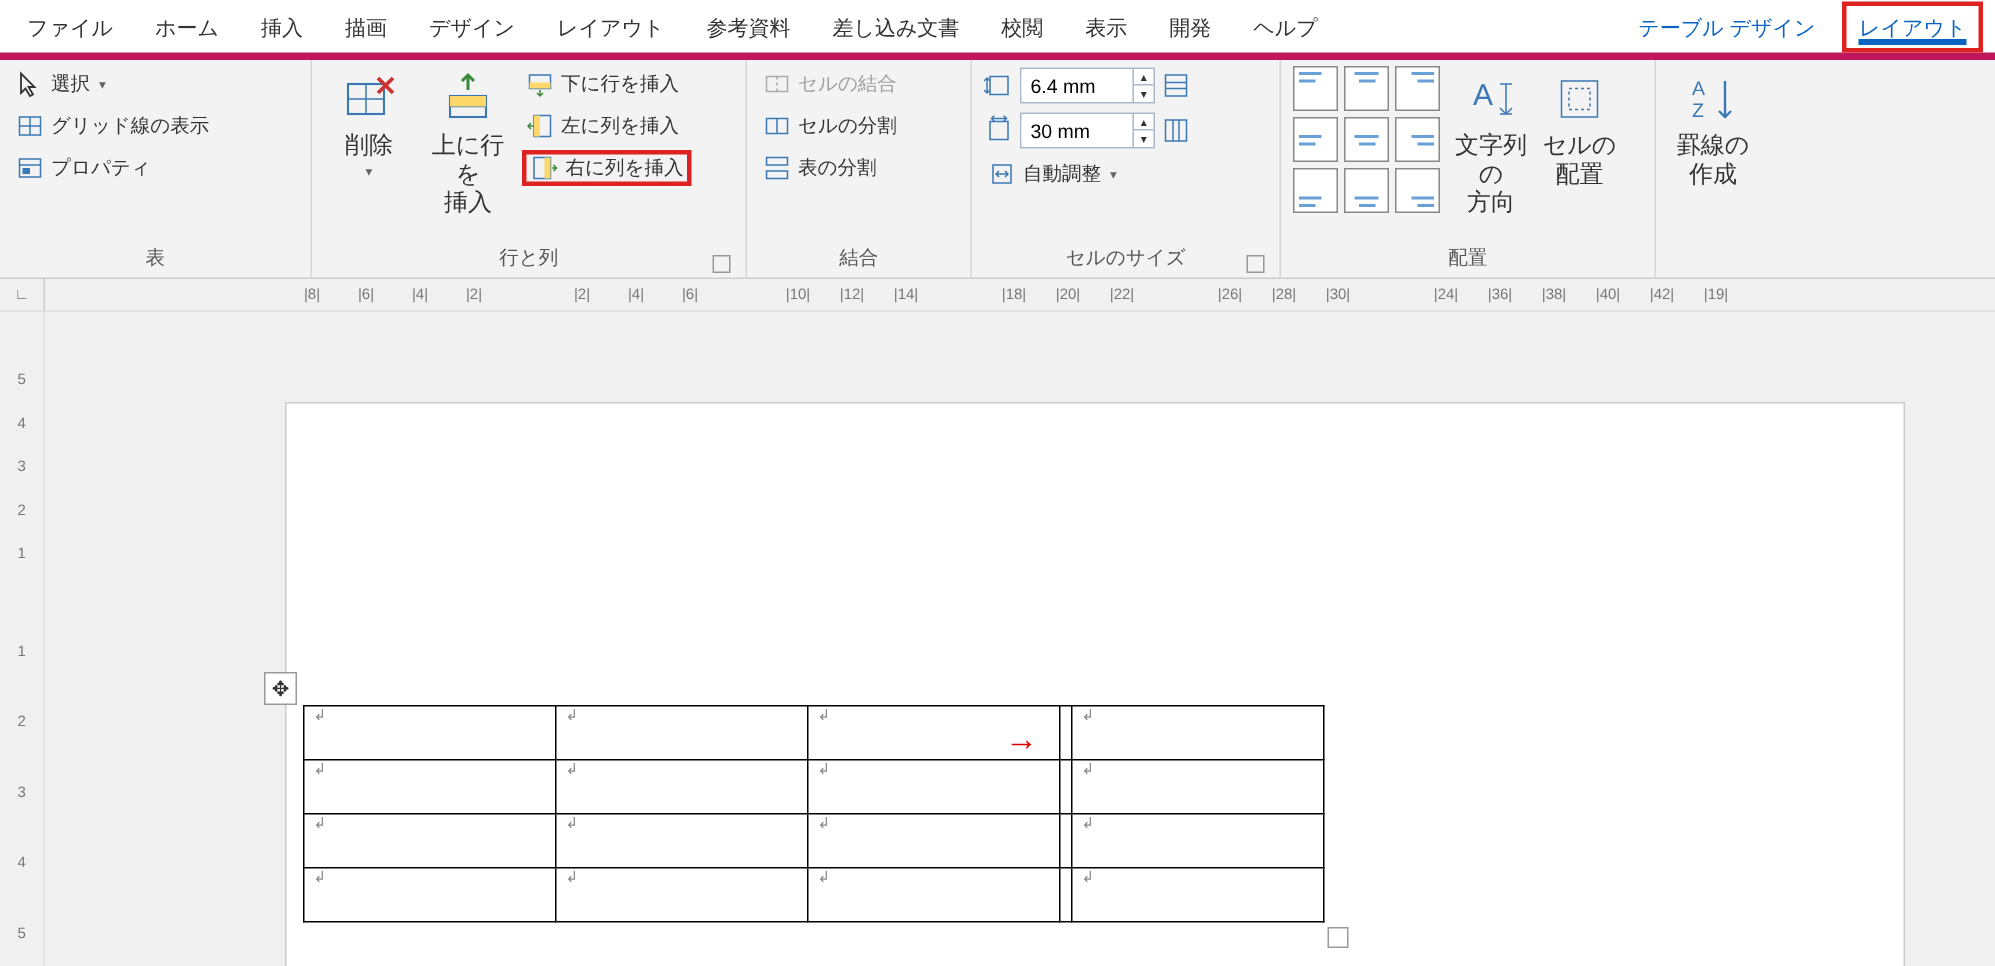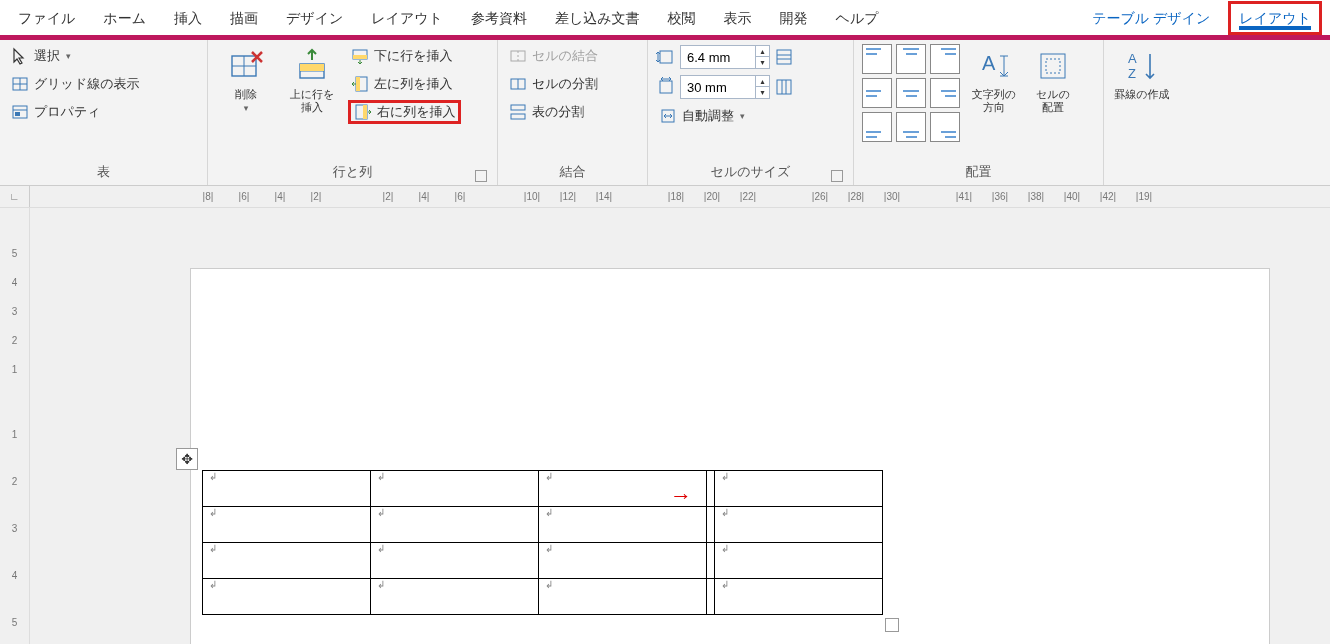--- a/index.html
+++ b/index.html
@@ -14,21 +14,21 @@
 
   
   .ribbon { display: flex; height: 146px; background: #f3f3f3; border-bottom: 1px solid #ccc; }
   .group { display: flex; flex-direction: column; border-right: 1px solid #d6d6d6; padding: 4px 8px 0 8px; }
   .group-body { flex: 1; display: flex; align-items: flex-start; gap: 6px; }
   .group-name { text-align: center; font-size: 13px; color: #555; height: 22px; line-height: 18px; position: relative; }
   .dlg-launcher { position: absolute; right: 2px; bottom: 3px; width: 12px; height: 12px; border: 1px solid #999; }
 
   .vbtn { display: flex; flex-direction: column; align-items: center; width: 60px; gap: 2px; padding-top: 2px; }
   .vbtn .ico { width: 40px; height: 40px; display: flex; align-items: center; justify-content: center; }
-  .vbtn .lbl { font-size: 11px; text-align: center; line-height: 1.2; }
+  .vbtn .lbl { font-size: 16px; text-align: center; line-height: 1.2; }
 
   .stack { display: flex; flex-direction: column; gap: 4px; }
   .hbtn { display: flex; align-items: center; gap: 4px; height: 24px; padding: 0 2px; }
   .hbtn .ico { width: 20px; height: 20px; display: flex; align-items: center; justify-content: center; flex-shrink: 0; }
   .hbtn .lbl { font-size: 13px; white-space: nowrap; }
 
   .red-box { border: 3px solid #d22; padding: 0 2px; }
 
   .disabled { color: #a0a0a0; }
 
@@ -393,21 +393,21 @@
       <span class="rlabel">|14|</span>
       <span class="rlabel"></span>
       <span class="rlabel">|18|</span>
       <span class="rlabel">|20|</span>
       <span class="rlabel">|22|</span>
       <span class="rlabel"></span>
       <span class="rlabel">|26|</span>
       <span class="rlabel">|28|</span>
       <span class="rlabel">|30|</span>
       <span class="rlabel"></span>
-      <span class="rlabel">|41|</span>
+      <span class="rlabel">|24|</span>
       <span class="rlabel">|36|</span>
       <span class="rlabel">|38|</span>
       <span class="rlabel">|40|</span>
       <span class="rlabel">|42|</span>
       <span class="rlabel">|19|</span>
     </div>
 </div>
 
 <div class="doc-wrap">
   <div class="vruler" id="vruler">

